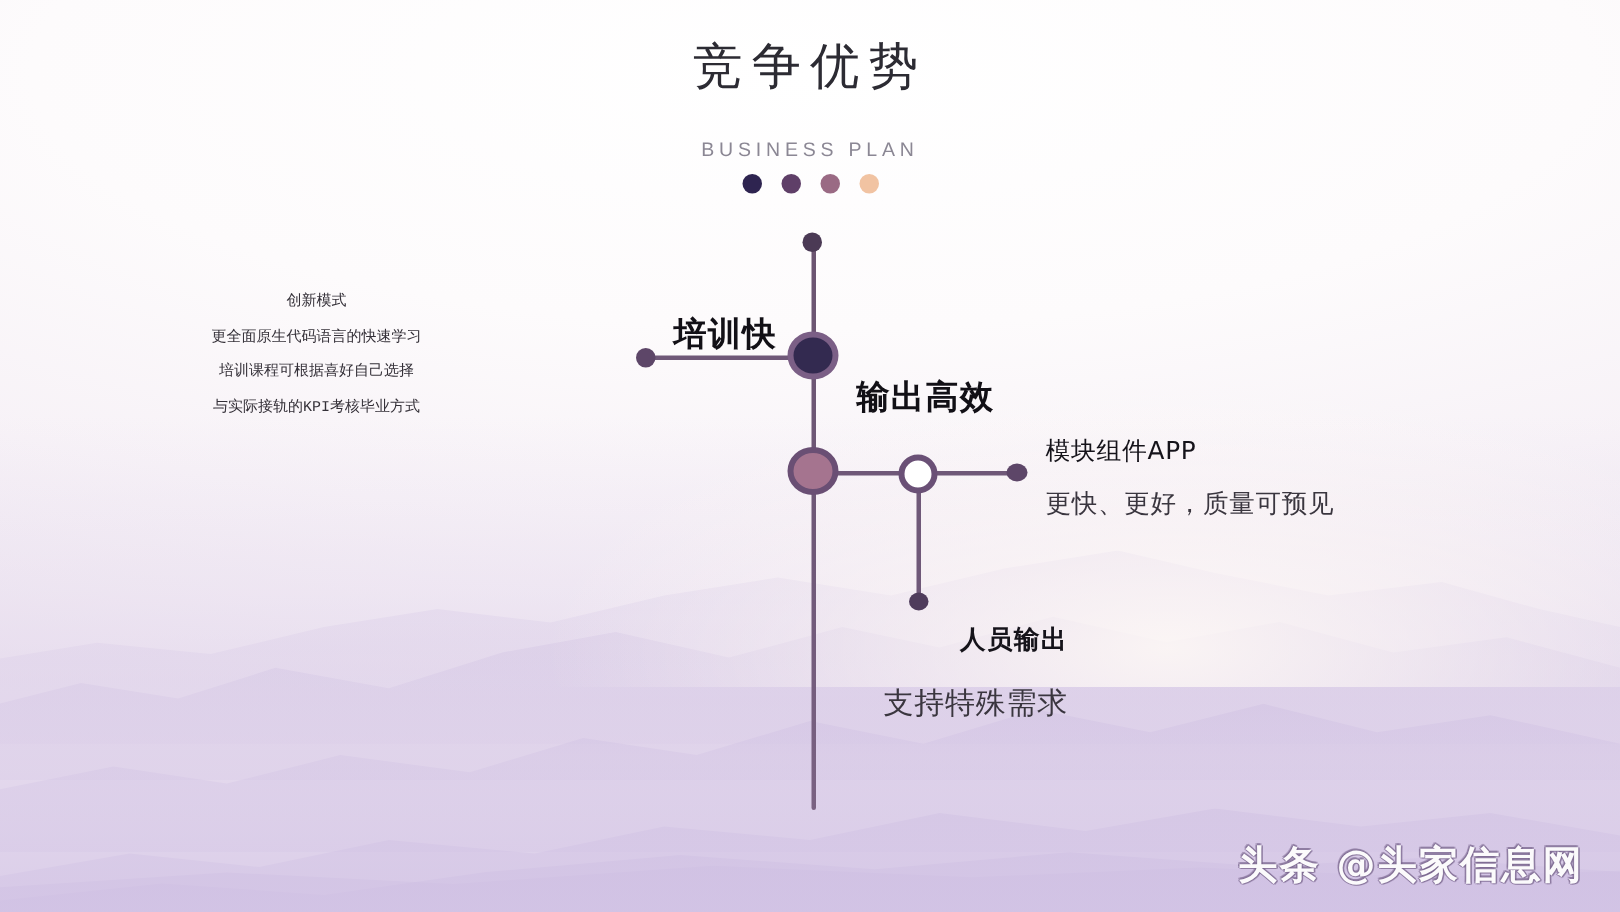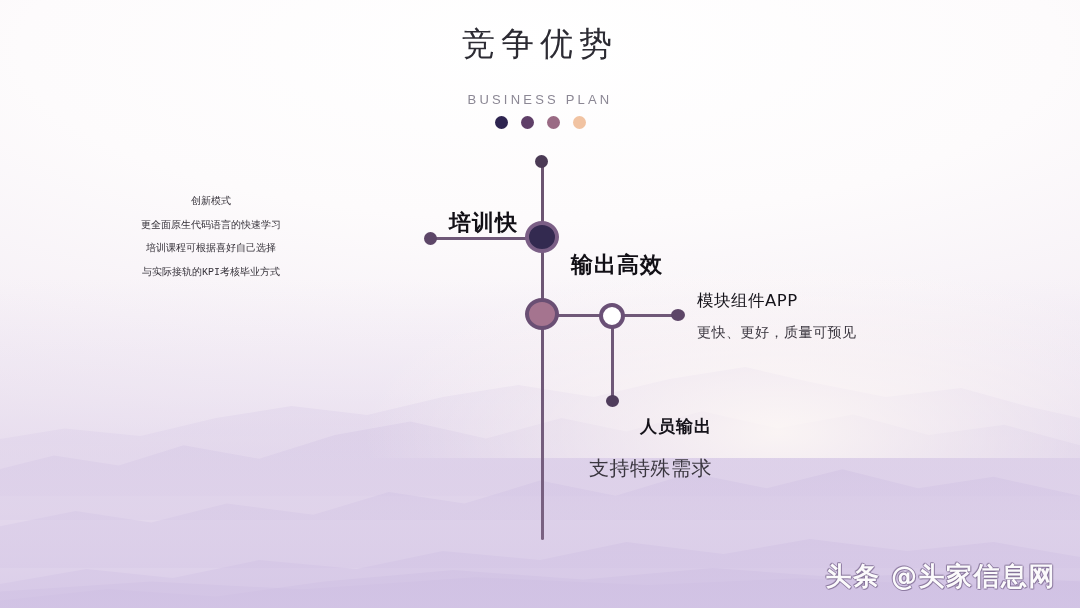--- a/index.html
+++ b/index.html
@@ -126,21 +126,21 @@
   .left-list div { white-space:nowrap; }
 
   .lab-training { left:449px; top:208px; font-size:22px; font-weight:bold; color:#121016;
                   letter-spacing:1px; font-family:Liberation Mono, monospace; }
   .lab-output   { left:571px; top:250px; font-size:22px; font-weight:bold; color:#121016;
                   letter-spacing:1px; font-family:"DejaVu Sans","Liberation Sans",sans-serif; }
 
   .app-block { left:697px; top:290px; }
   .app-title { font-size:16.5px; font-weight:normal; color:#15131a; letter-spacing:0.5px;
                font-family:"DejaVu Sans","Liberation Sans",sans-serif; }
-  .app-desc  { margin-top:12px; font-size:14px; color:#3a363f; letter-spacing:0.5px;
+  .app-desc  { margin-top:12px; font-size:17px; color:#3a363f; letter-spacing:0.5px;
                font-family:"DejaVu Sans","Liberation Sans",sans-serif; }
 
   .staff-block { left:589px; top:415px;text-align:right; }
   .staff-title { font-size:17px; font-weight:bold; color:#15131a; letter-spacing:1px;
                  font-family:"DejaVu Sans","Liberation Sans",sans-serif; }
   .staff-list  { margin-top:17px; font-size:20px; line-height:27px; color:#3a363f;
                  letter-spacing:0.5px; font-family:"DejaVu Sans","Liberation Sans",sans-serif; }
 
   
   .watermark {

